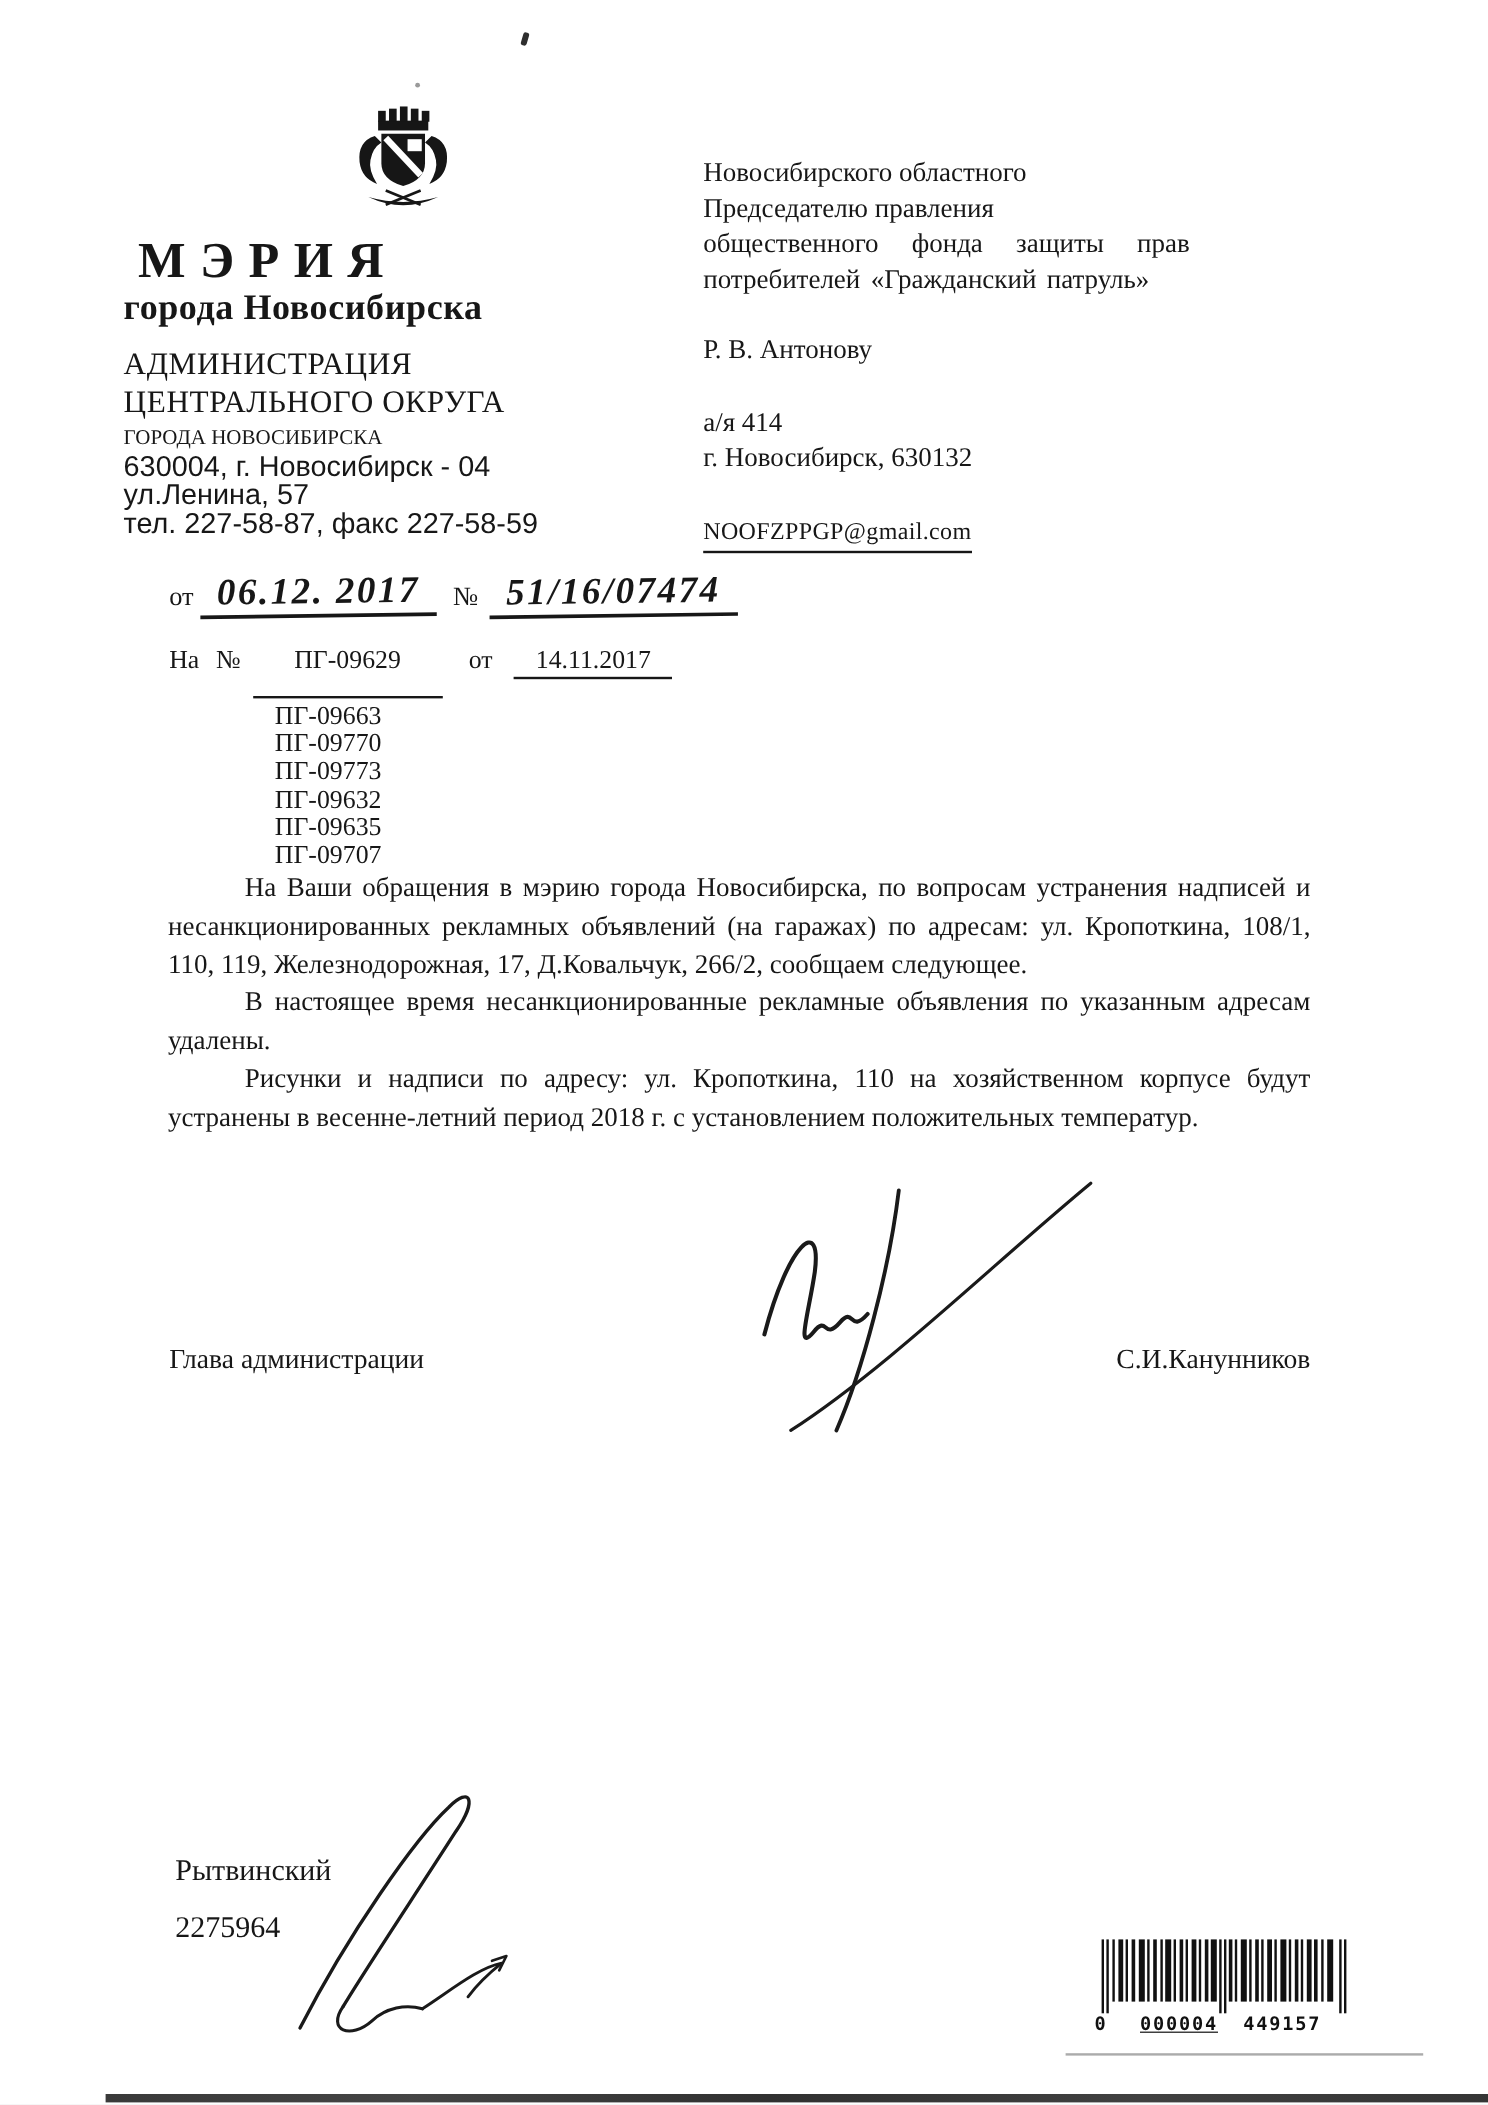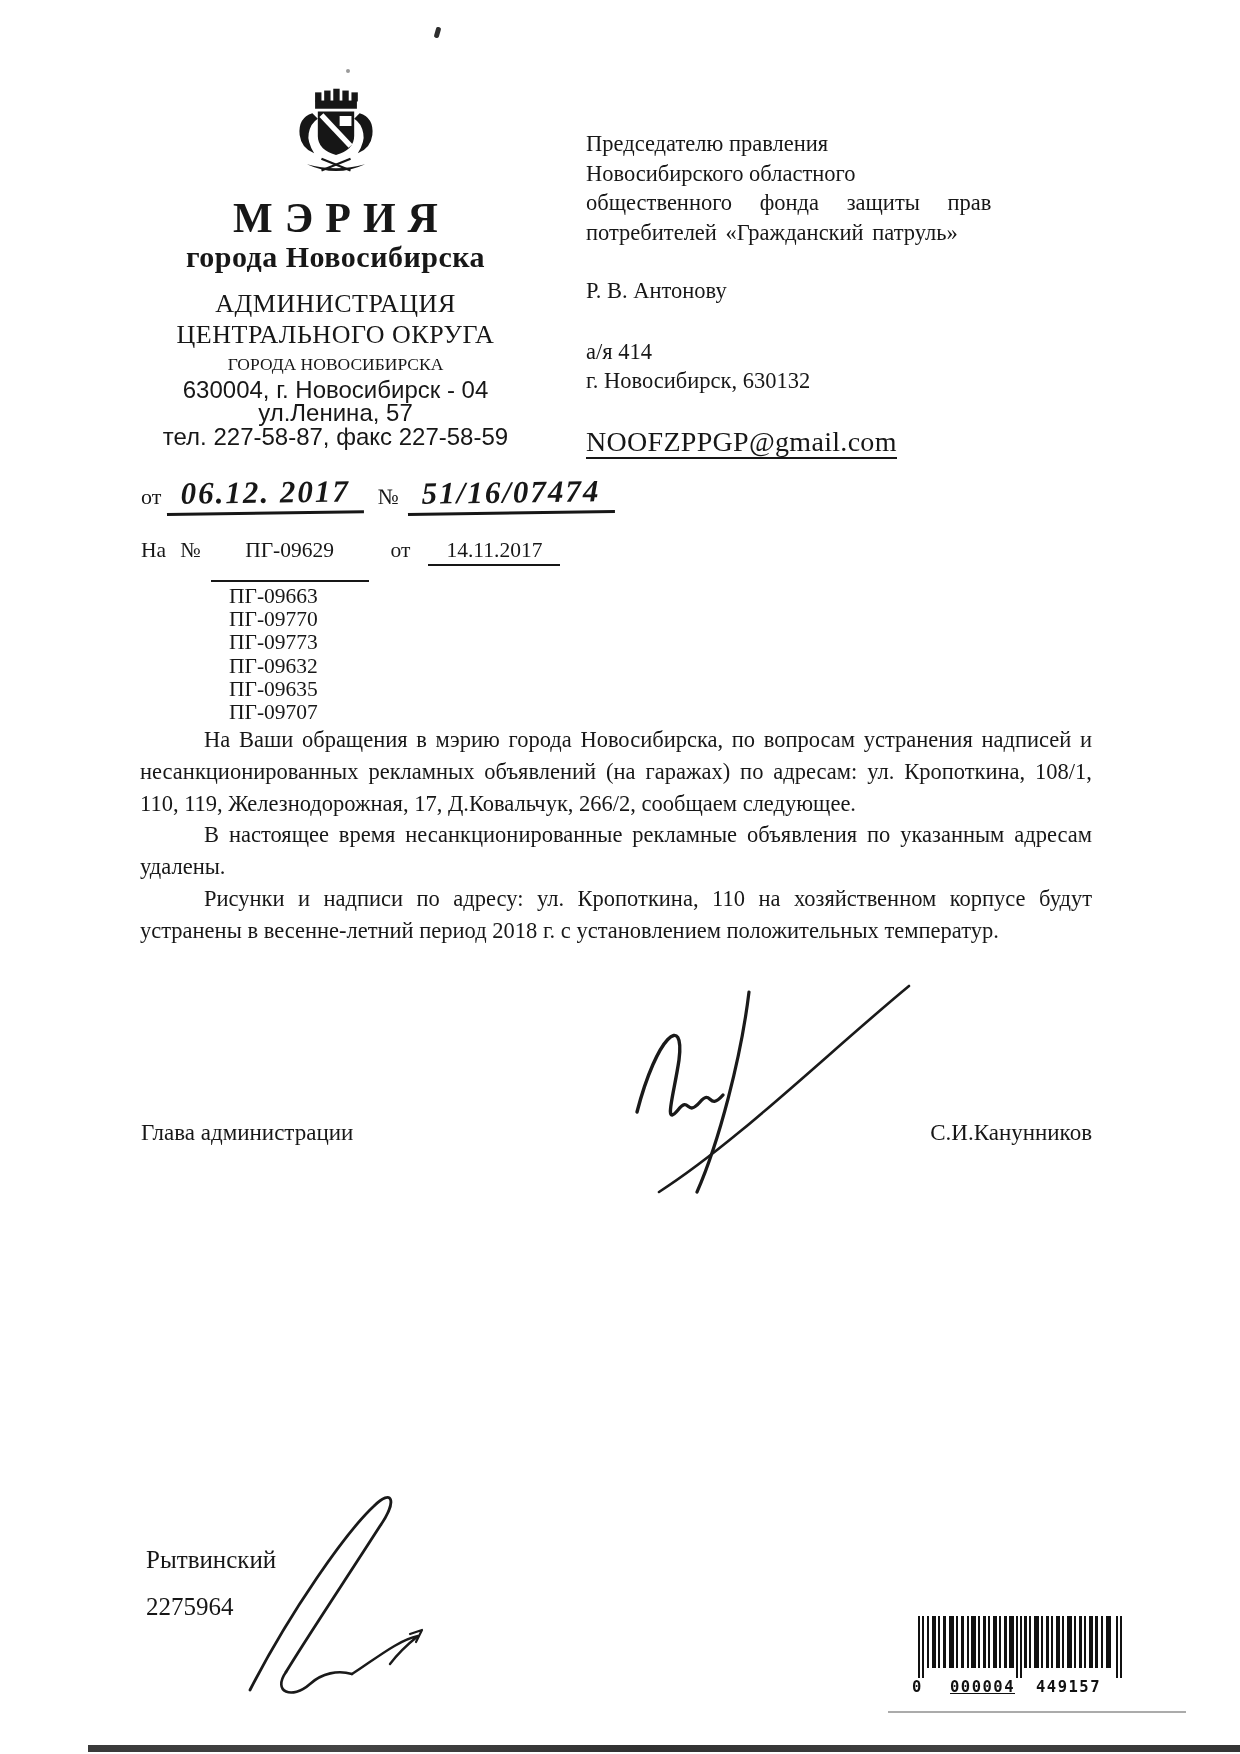--- a/index.html
+++ b/index.html
@@ -2,21 +2,21 @@
 <html><head>
 <meta charset="utf-8">
 <style>
   html,body{margin:0;padding:0;background:#e8e8e8;}
   .page{
     position:relative;width:1240px;height:1754px;background:#ffffff;
     font-family:"Liberation Serif","DejaVu Serif",serif;color:#171717;
     overflow:hidden;margin:0 auto;
   }
   
-  .letterhead{position:absolute;left:103px;top:86px;width:465px;text-align:center;}
+  .letterhead{position:absolute;left:103px;top:86px;width:465px;}
   .emblem{width:110px;height:100px;margin:0 auto 10px auto;display:block;}
   .org1{font-size:42px;font-weight:bold;letter-spacing:12px;margin-left:12px;line-height:44px;}
   .org2{font-size:30px;font-weight:bold;letter-spacing:0.5px;line-height:34px;}
   .adm{font-size:26px;line-height:31px;letter-spacing:0.5px;}
   .adm-wrap{margin-top:14px;}
   .districts{font-size:17.5px;line-height:21.5px;margin-top:4px;}
   .addr{font-family:"Liberation Sans","DejaVu Sans",sans-serif;font-size:24px;line-height:23.5px;}
   .addr-wrap{margin-top:2px;}
   
   .outgoing{position:absolute;left:141px;top:476px;font-size:22px;white-space:nowrap;}
@@ -32,21 +32,21 @@
   .ref-from{margin-left:22px;}
   .ref-date{display:inline-block;width:132px;text-align:center;border-bottom:2px solid #171717;padding-bottom:1px;margin-left:18px;}
   .pg-list{margin-top:3px;margin-left:88px;line-height:23.2px;}
   
   .recipient{position:absolute;left:586px;top:129px;width:460px;font-size:22.5px;line-height:29.5px;}
   .recipient .jline3{word-spacing:22px;}
   .recipient .jline4{word-spacing:3px;}
   .r-name{margin-top:29px;}
   .r-addr{margin-top:31px;}
   .r-email-wrap{margin-top:31px;}
-  .r-email{display:inline-block;border-bottom:2.5px solid #171717;padding-bottom:1px;font-size:28px;letter-spacing:0.3px;}
+  .r-email{display:inline-block;border-bottom:2.5px solid #171717;padding-bottom:1px;font-size:20px;letter-spacing:0.3px;}
   
   .body-text{position:absolute;left:140px;top:724px;width:952px;font-size:22.5px;line-height:31.8px;text-align:justify;}
   .body-text p{margin:0;text-indent:64px;}
   
   .sign-row{position:absolute;left:141px;top:1120px;width:951px;display:flex;justify-content:space-between;font-size:23px;}
   .sig-main{position:absolute;left:597px;top:980px;width:330px;height:220px;}
   .sig-exec{position:absolute;left:222px;top:1490px;width:240px;height:218px;}
   
   .executor{position:absolute;left:146px;top:1536px;font-size:25px;line-height:47px;}
   
@@ -127,22 +127,22 @@
       <div>ПГ-09663</div>
       <div>ПГ-09770</div>
       <div>ПГ-09773</div>
       <div>ПГ-09632</div>
       <div>ПГ-09635</div>
       <div>ПГ-09707</div>
     </div>
   </div>
 
   <div class="recipient">
+    <div>Новосибирского областного</div>
     <div>Председателю правления</div>
-    <div>Новосибирского областного</div>
     <div class="jline3">общественного фонда защиты прав</div>
     <div class="jline4">потребителей «Гражданский патруль»</div>
     <div class="r-name">Р. В. Антонову</div>
     <div class="r-addr">
       <div>а/я 414</div>
       <div>г. Новосибирск, 630132</div>
     </div>
     <div class="r-email-wrap">
       <span class="r-email">NOOFZPPGP@gmail.com</span>
     </div>

